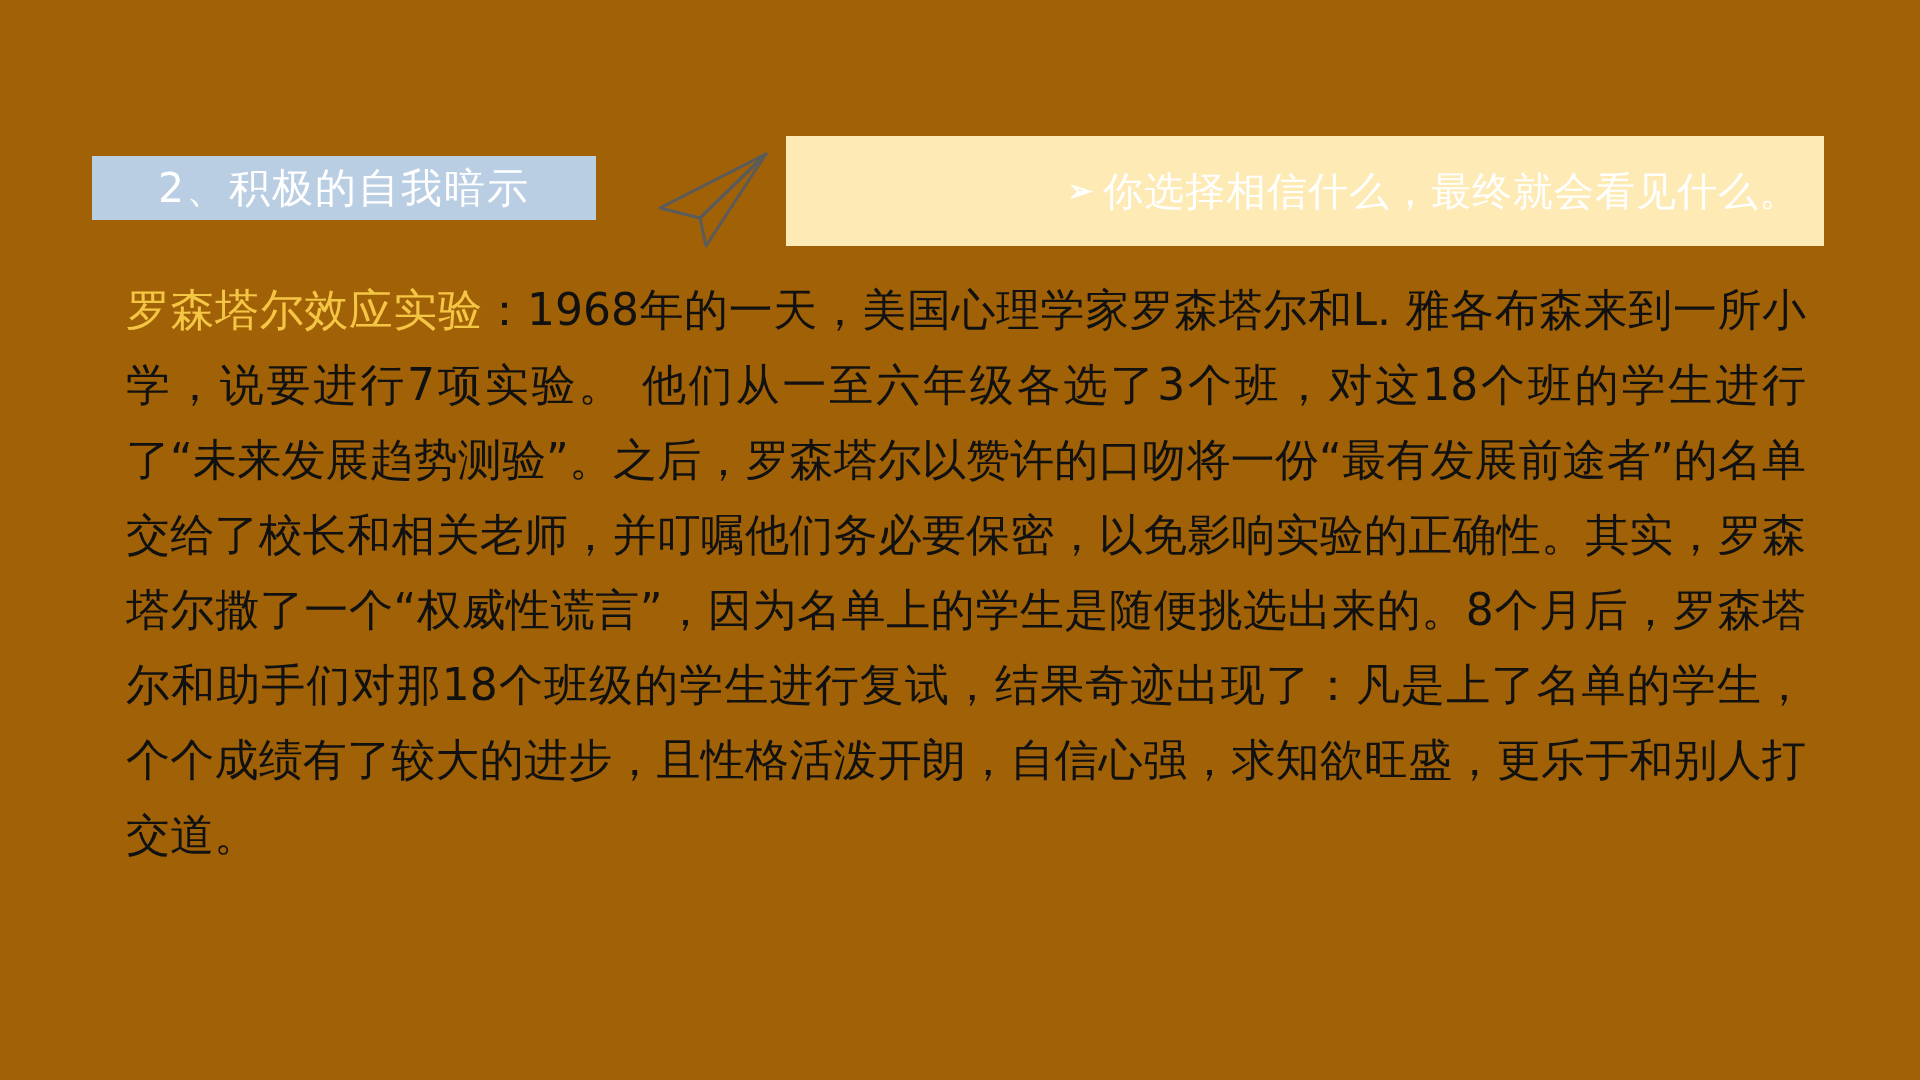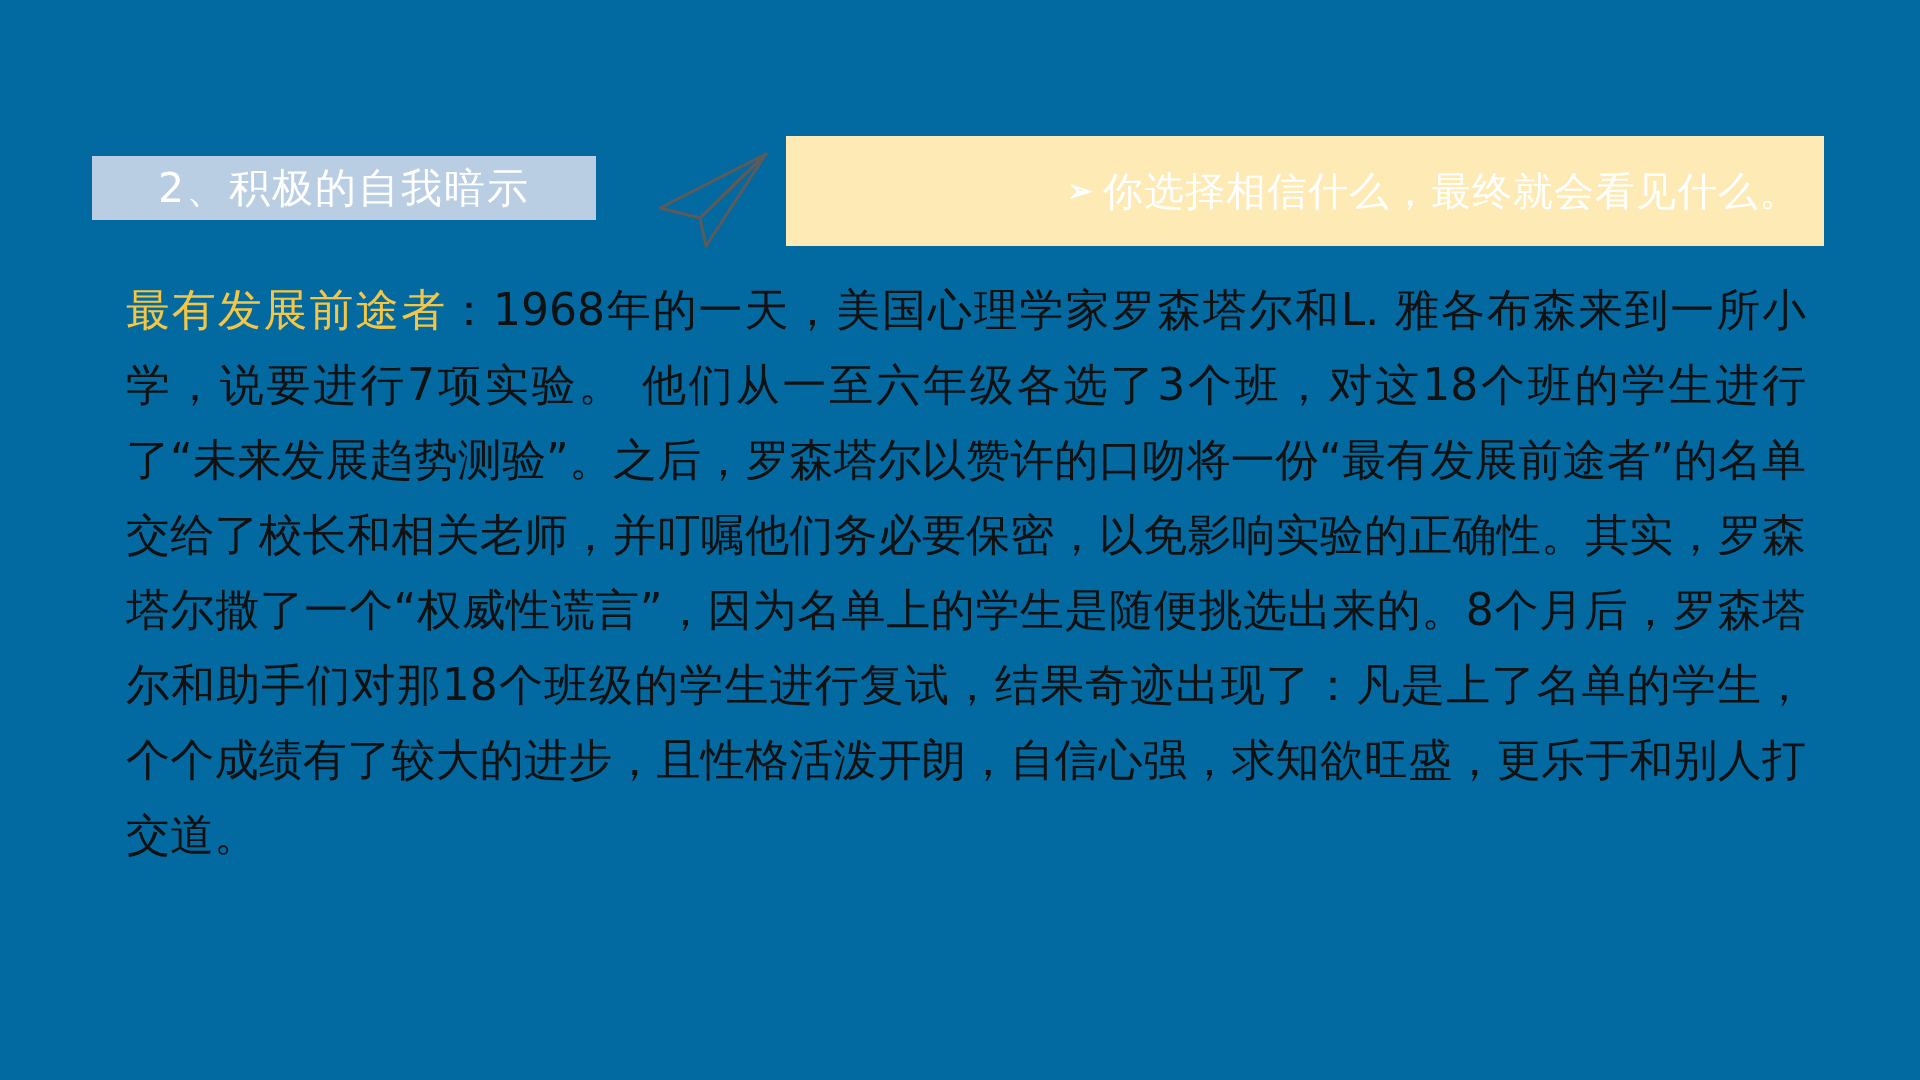--- a/index.html
+++ b/index.html
@@ -12,21 +12,21 @@
     height: 1080px;
     overflow: hidden;
     font-family: "Liberation Sans", sans-serif;
     color: #1a1a1a;
   }
 
   .slide {
     position: relative;
     width: 1920px;
     height: 1080px;
-    background: #0369a1;
+    background: #a16207;
   }
 
   
   .header {
     position: absolute;
     top: 68px;
     left: 0;
     width: 1920px;
     height: 110px;
   }
@@ -135,17 +135,17 @@
 
     <div class="banner">
       <span class="bullet-arrow">➢</span>
       <span class="banner-text">你选择相信什么，最终就会看见什么。</span>
     </div>
 
   </div>
 
   <div class="body-wrap">
     <p class="paragraph">
-      <span class="highlight-term">最有发展前途者</span><span class="para-rest">：1968年的一天，美国心理学家罗森塔尔和L. 雅各布森来到一所小学，说要进行7项实验。 他们从一至六年级各选了3个班，对这18个班的学生进行了“未来发展趋势测验”。之后，罗森塔尔以赞许的口吻将一份“最有发展前途者”的名单交给了校长和相关老师，并叮嘱他们务必要保密，以免影响实验的正确性。其实，罗森塔尔撒了一个“权威性谎言”，因为名单上的学生是随便挑选出来的。8个月后，罗森塔尔和助手们对那18个班级的学生进行复试，结果奇迹出现了：凡是上了名单的学生，个个成绩有了较大的进步，且性格活泼开朗，自信心强，求知欲旺盛，更乐于和别人打交道。</span>
+      <span class="highlight-term">罗森塔尔效应实验</span><span class="para-rest">：1968年的一天，美国心理学家罗森塔尔和L. 雅各布森来到一所小学，说要进行7项实验。 他们从一至六年级各选了3个班，对这18个班的学生进行了“未来发展趋势测验”。之后，罗森塔尔以赞许的口吻将一份“最有发展前途者”的名单交给了校长和相关老师，并叮嘱他们务必要保密，以免影响实验的正确性。其实，罗森塔尔撒了一个“权威性谎言”，因为名单上的学生是随便挑选出来的。8个月后，罗森塔尔和助手们对那18个班级的学生进行复试，结果奇迹出现了：凡是上了名单的学生，个个成绩有了较大的进步，且性格活泼开朗，自信心强，求知欲旺盛，更乐于和别人打交道。</span>
     </p>
   </div>
 
 </div>
 
 </body></html>

